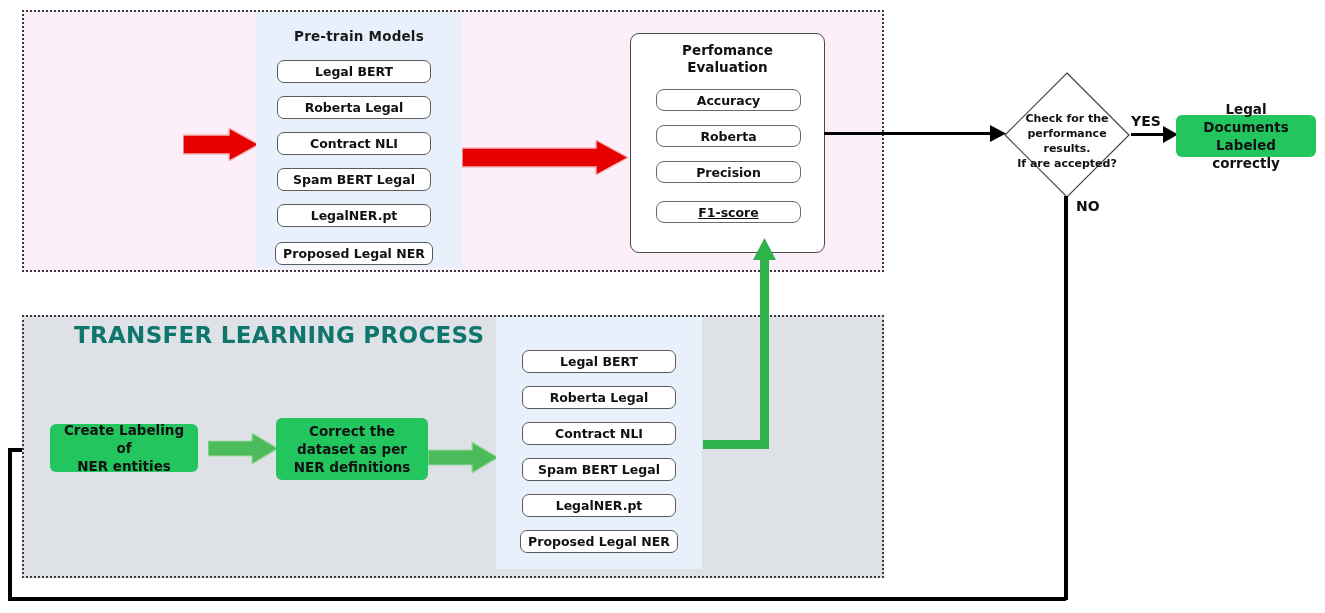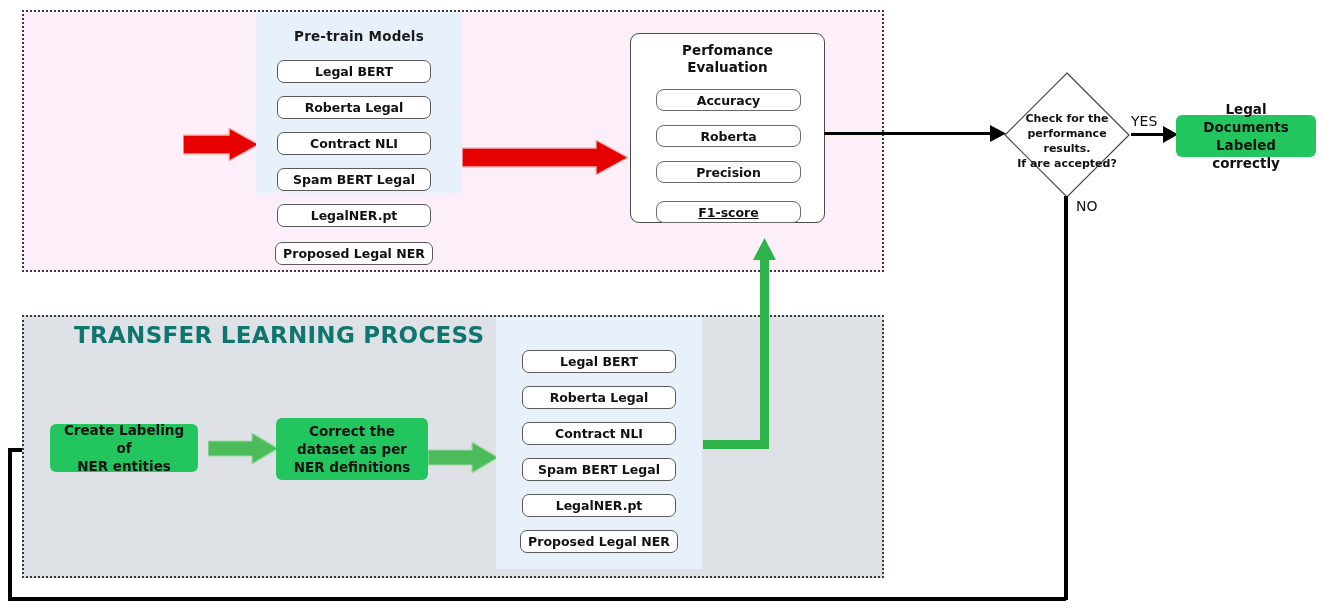--- a/index.html
+++ b/index.html
@@ -8,34 +8,34 @@
   #stage{position:absolute;left:0;top:0;width:1325px;height:613px;}
 
   
   .panel{position:absolute;box-sizing:border-box;}
   #pink-panel{left:22px;top:10px;width:862px;height:262px;background:#fdeffa;
               border:2px dotted #3a3a3a;}
   #grey-panel{left:22px;top:315px;width:862px;height:263px;background:#dee1e6;
               border:2px dotted #3a3a3a;}
 
   .subpanel{position:absolute;box-sizing:border-box;background:#e8f1fb;}
-  #pretrain-panel{left:256px;top:12px;width:206px;height:181px;}
+  #pretrain-panel{left:256px;top:12px;width:206px;height:256px;}
   #finetune-panel{left:496px;top:317px;width:206px;height:252px;}
 
   .group-title{position:absolute;width:100%;text-align:center;
                font-size:13.5px;font-weight:bold;color:#1a1a1a;letter-spacing:.2px;}
 
   
   .chip{position:absolute;box-sizing:border-box;background:#ffffff;
         border:1.3px solid #5a5a5a;border-radius:7px;
         display:flex;align-items:center;justify-content:center;
         font-size:12.5px;font-weight:bold;color:#111;white-space:nowrap;}
 
   
-  #eval-card{position:absolute;left:630px;top:33px;width:195px;height:190px;
+  #eval-card{position:absolute;left:630px;top:33px;width:195px;height:220px;
              box-sizing:border-box;background:#ffffff;border:1.6px solid #4a4a4a;
              border-radius:9px;}
   #eval-title{position:absolute;top:8px;left:0;width:100%;text-align:center;
               font-size:13.5px;font-weight:bold;line-height:17px;color:#111;}
   .metric{position:absolute;left:25px;width:145px;height:22px;box-sizing:border-box;
           background:#ffffff;border:1.2px solid #6a6a6a;border-radius:8px;
           display:flex;align-items:center;justify-content:center;
           font-size:12.5px;font-weight:bold;color:#111;}
 
   
@@ -67,21 +67,21 @@
 
   
   .arrow-red, .arrow-green{position:absolute;}
 
   
   #diamond{position:absolute;left:1003px;top:71px;width:128px;height:128px;}
   #diamond svg{display:block;}
   #diamond-text{position:absolute;left:0;top:40px;width:128px;text-align:center;
                 font-size:11px;line-height:15px;color:#111;font-weight:bold;}
 
-  .edge-label{position:absolute;font-size:14px;font-weight:normal;color:#111;}
+  .edge-label{position:absolute;font-size:14px;font-weight:bold;color:#111;}
 
   
   .bline{position:absolute;background:#000;}
 </style>
 </head>
 <body>
 
 <div id="stage">
 
   <div class="panel" id="pink-panel"></div>

